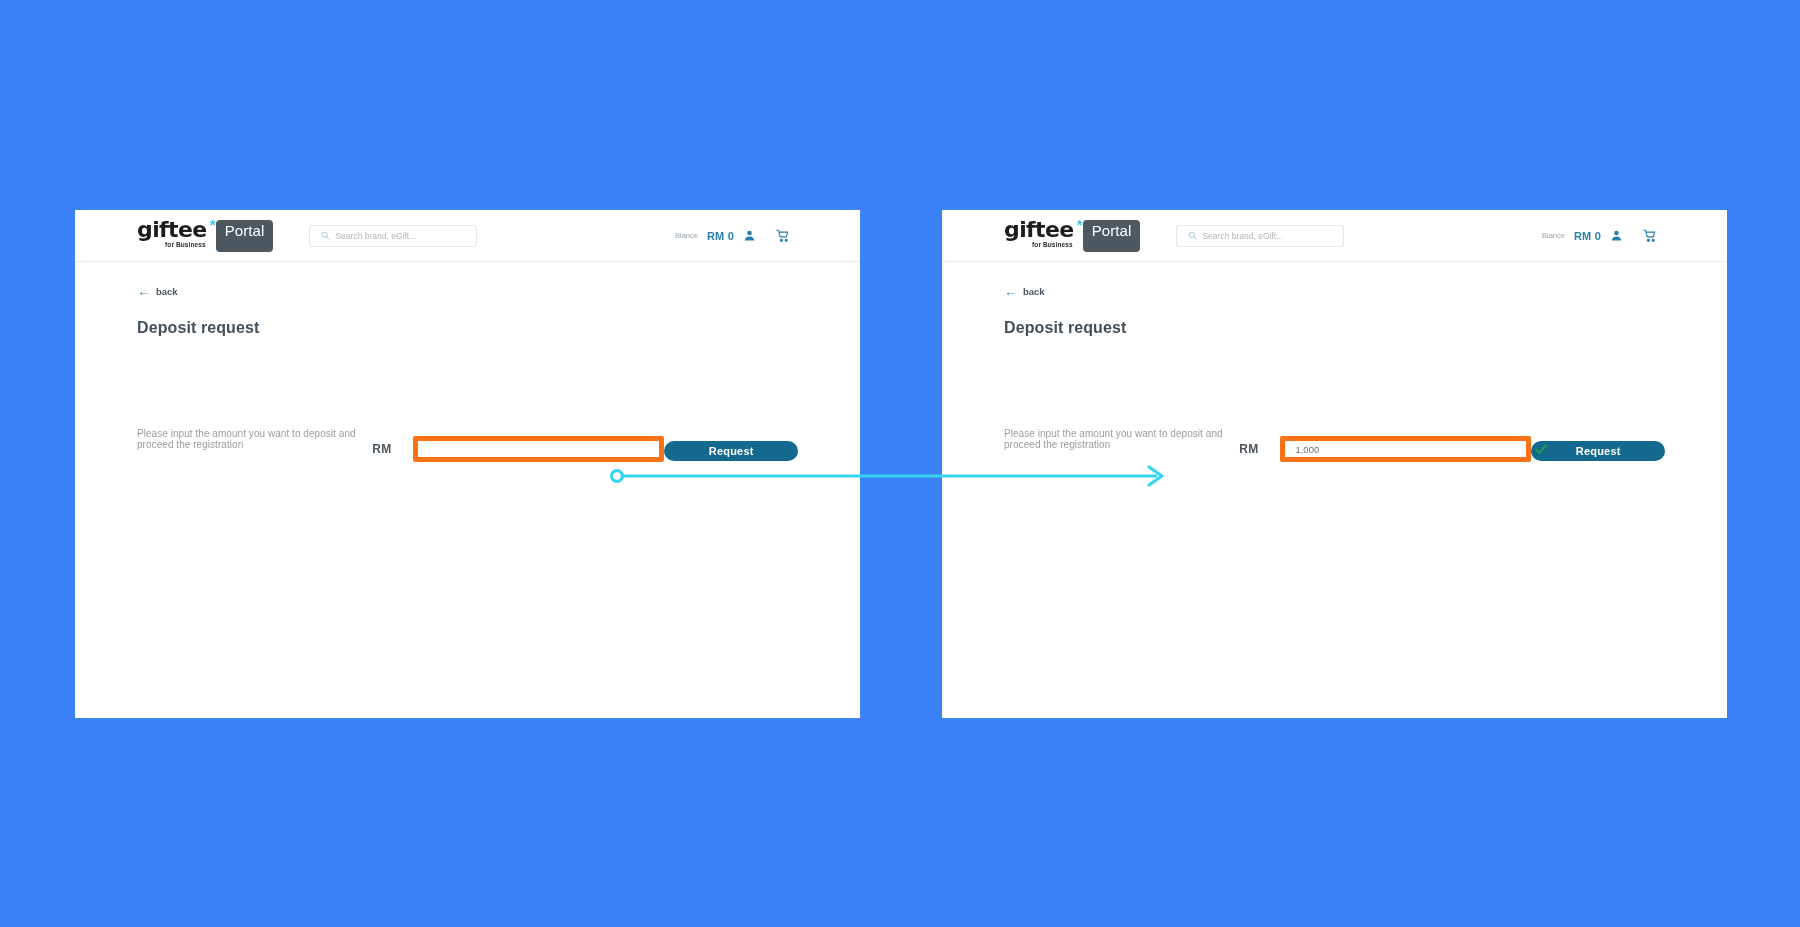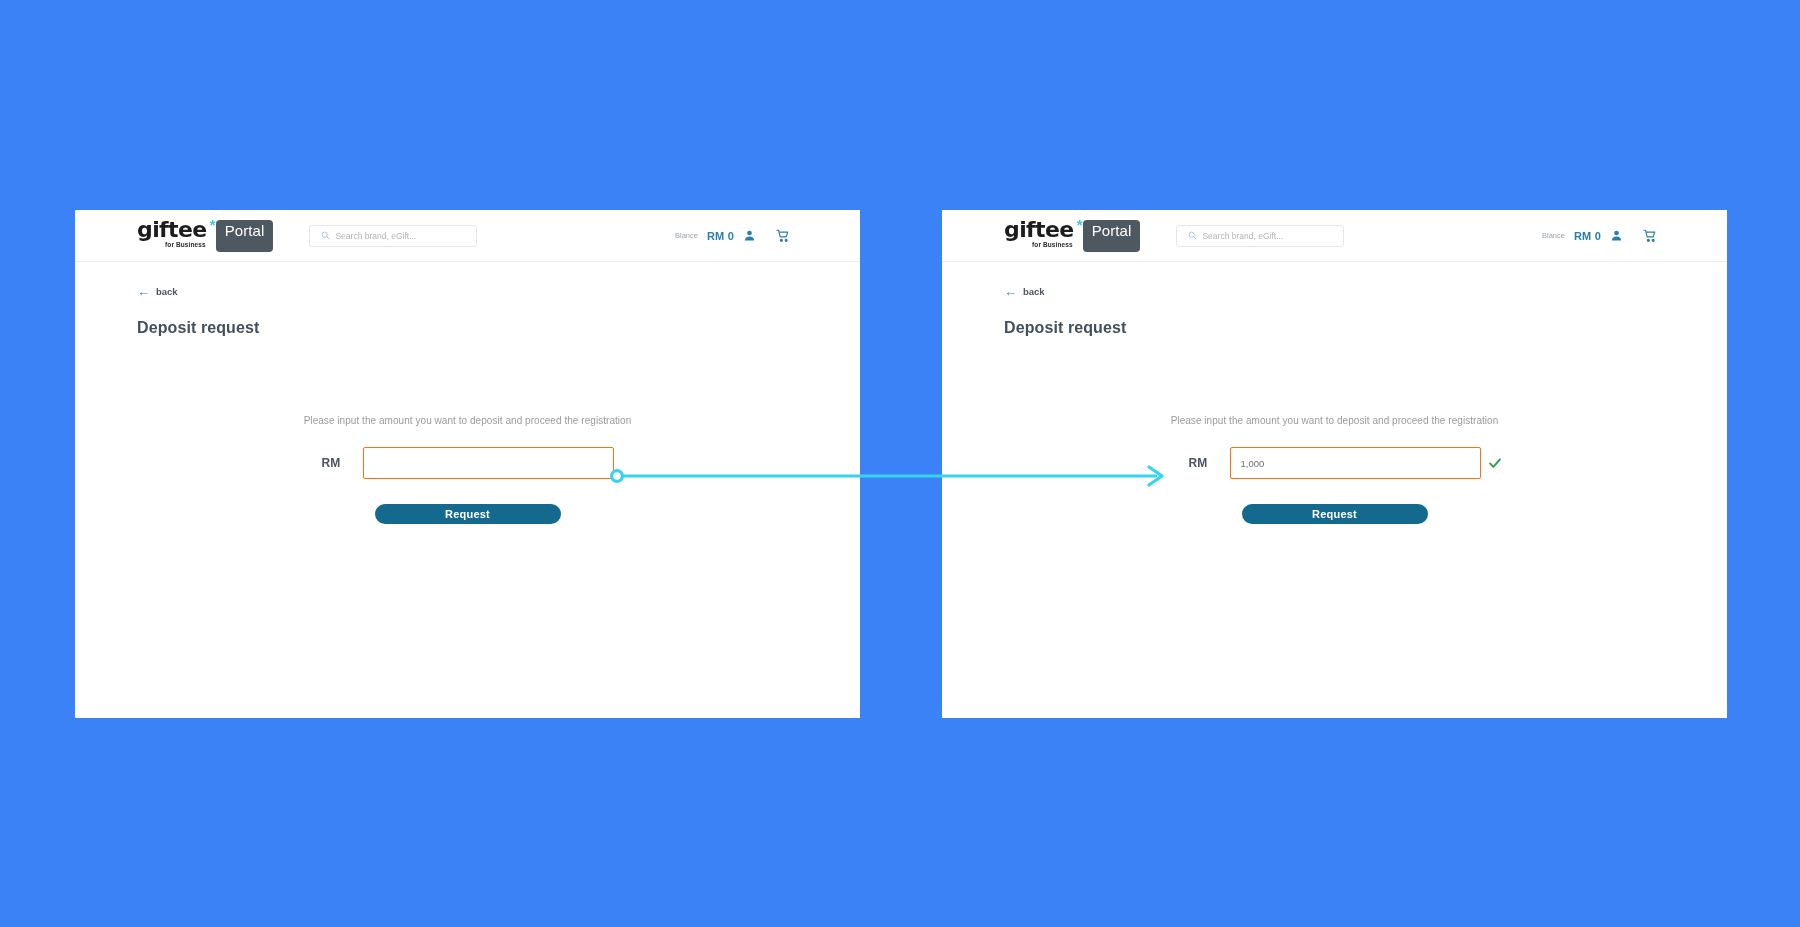--- a/index.html
+++ b/index.html
@@ -135,21 +135,21 @@
     margin-top: 19px;
     font-size: 16px;
     font-weight: 700;
     color: #42505c;
     letter-spacing: 0.1px;
   }
 
   .form-area {
     margin-top: 78px;
     display: flex;
-    flex-direction: column;
+    flex-direction: row;
     align-items: center;
   }
   .form-hint {
     font-size: 10px;
     color: #9b9b9b;
     letter-spacing: 0.05px;
   }
   .amount-row {
     margin-top: 21px;
     display: flex;
@@ -158,22 +158,22 @@
   }
   .rm-label {
     font-size: 12px;
     font-weight: 700;
     color: #4a5560;
     letter-spacing: 0.2px;
   }
   .amount-field {
     position: relative;
     width: 251px;
-    height: 32px;
-    border: 1px solid #f97316;
+    height: 26px;
+    border: 5px solid #f97316;
     border-radius: 2px;
     background: #fff;
     display: flex;
     align-items: center;
     padding: 0 10px;
   }
   .amount-field.wide { width: 251px; }
   .amount-value { font-size: 9.5px; color: #6f6f6f; }
   .check-mark {
     position: absolute;

